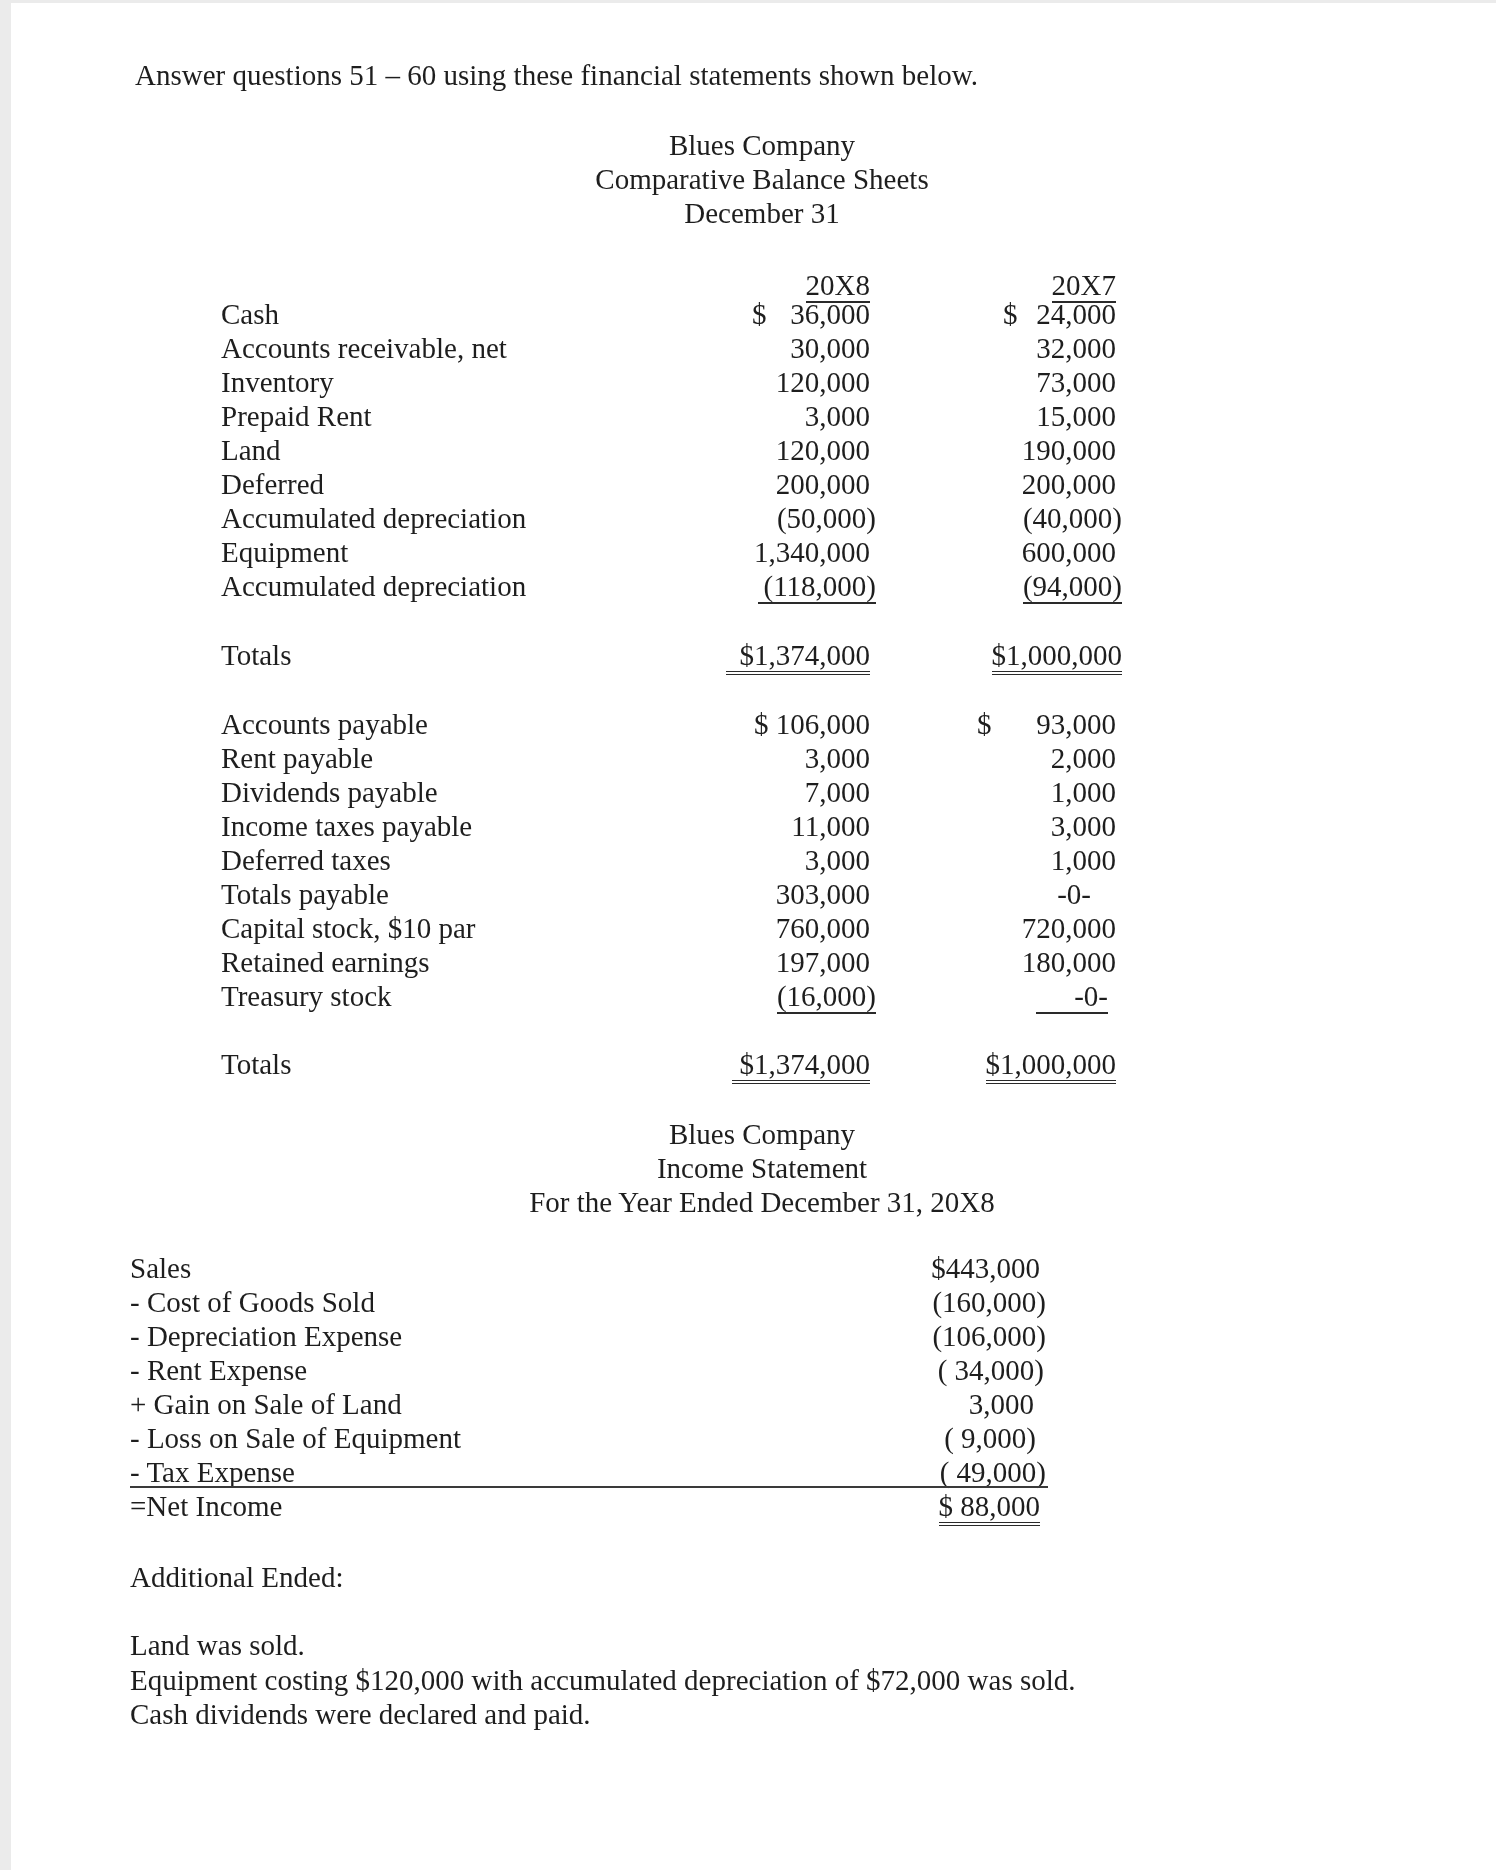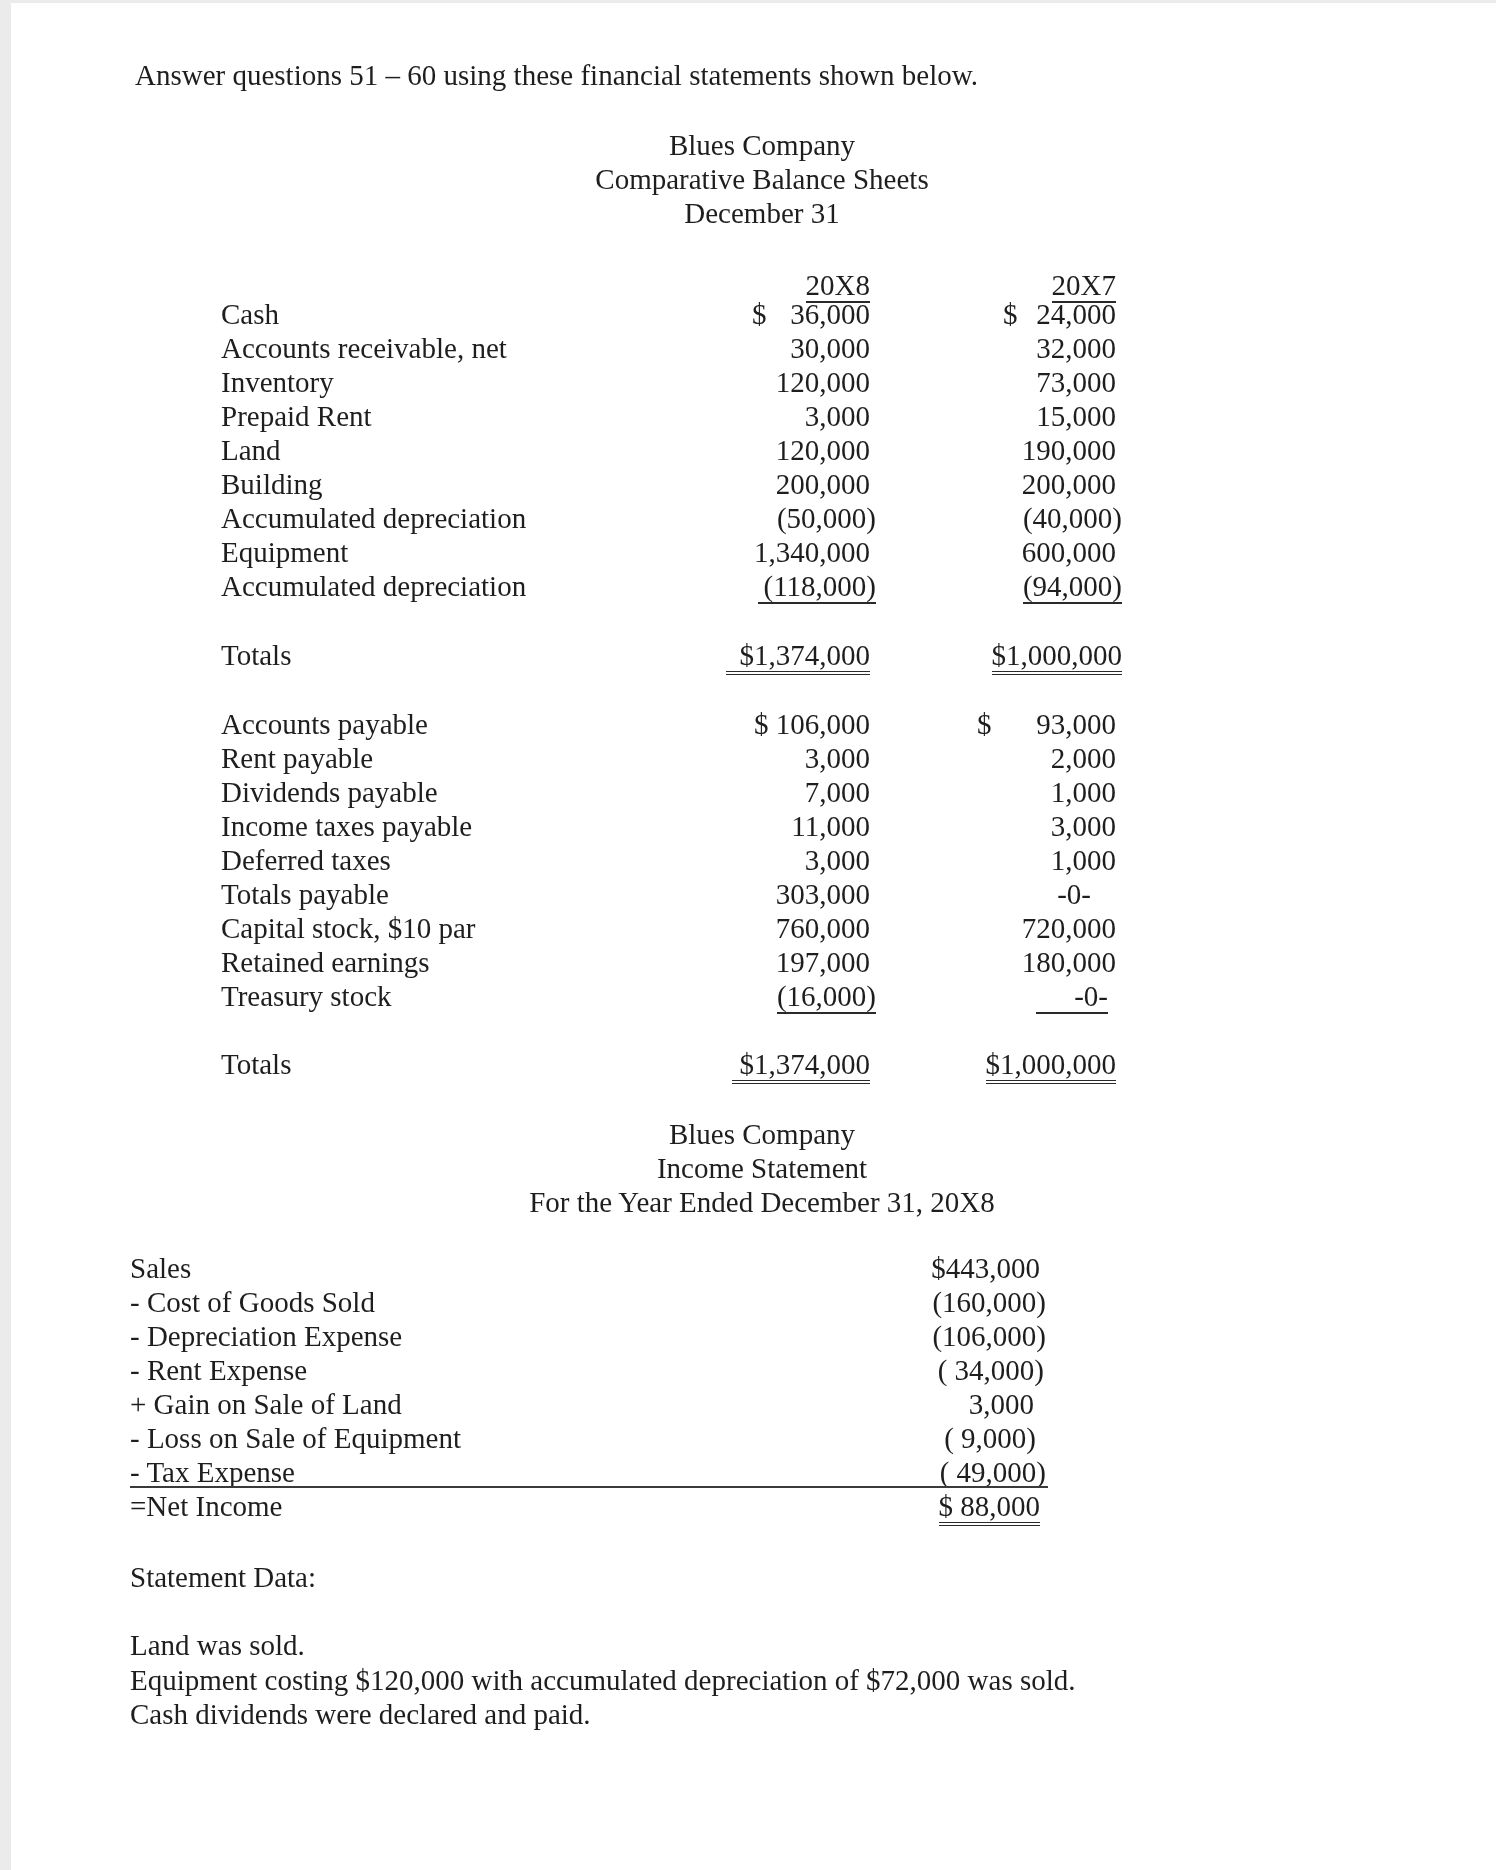--- a/index.html
+++ b/index.html
@@ -57,21 +57,21 @@
   <div class="txt num col7" style="top:365px;">73,000</div>
 
   <div class="txt label" style="top:399px;">Prepaid Rent</div>
   <div class="txt num col8" style="top:399px;">3,000</div>
   <div class="txt num col7" style="top:399px;">15,000</div>
 
   <div class="txt label" style="top:433px;">Land</div>
   <div class="txt num col8" style="top:433px;">120,000</div>
   <div class="txt num col7" style="top:433px;">190,000</div>
 
-  <div class="txt label" style="top:467px;">Building</div>
+  <div class="txt label" style="top:467px;">Deferred</div>
   <div class="txt num col8" style="top:467px;">200,000</div>
   <div class="txt num col7" style="top:467px;">200,000</div>
 
   <div class="txt label" style="top:501px;">Accumulated depreciation</div>
   <div class="txt num col8" style="top:501px; right:620px;">(50,000)</div>
   <div class="txt num col7" style="top:501px; right:374px;">(40,000)</div>
 
   <div class="txt label" style="top:535px;">Equipment</div>
   <div class="txt num col8" style="top:535px;">1,340,000</div>
   <div class="txt num col7" style="top:535px;">600,000</div>
@@ -153,16 +153,16 @@
 
   <div class="txt is-label" style="top:1455px;">- Tax Expense</div>
   <div class="txt is-val" style="top:1455px; right:450px;">( 49,000)</div>
 
   <div class="rule" style="left:130px; top:1486px; width:918px;"></div>
 
   <div class="txt is-label" style="top:1489px;">=Net Income</div>
   <div class="txt is-val" style="top:1489px;"><span class="uu">$ 88,000</span></div>
 </div>
 
-<div class="txt" style="left:130px; top:1560px;">Statement Data:</div>
+<div class="txt" style="left:130px; top:1560px;">Additional Ended:</div>
 <div class="txt" style="left:130px; top:1628px;">Land was sold.</div>
 <div class="txt" style="left:130px; top:1663px;">Equipment costing $120,000 with accumulated depreciation of $72,000 was sold.</div>
 <div class="txt" style="left:130px; top:1697px;">Cash dividends were declared and paid.</div>
 
 </body></html>

